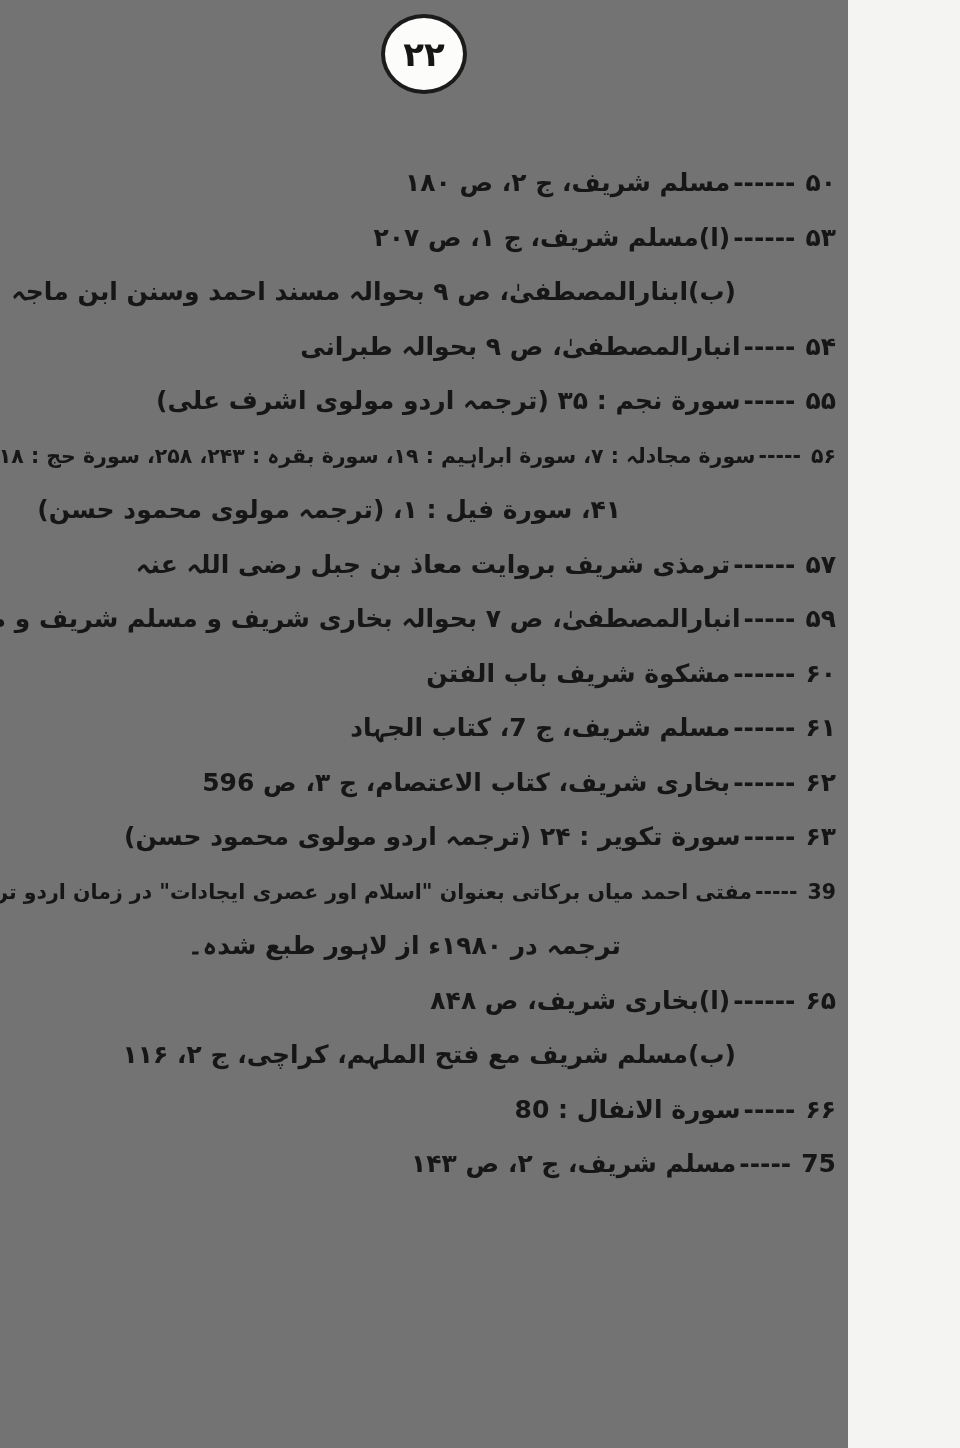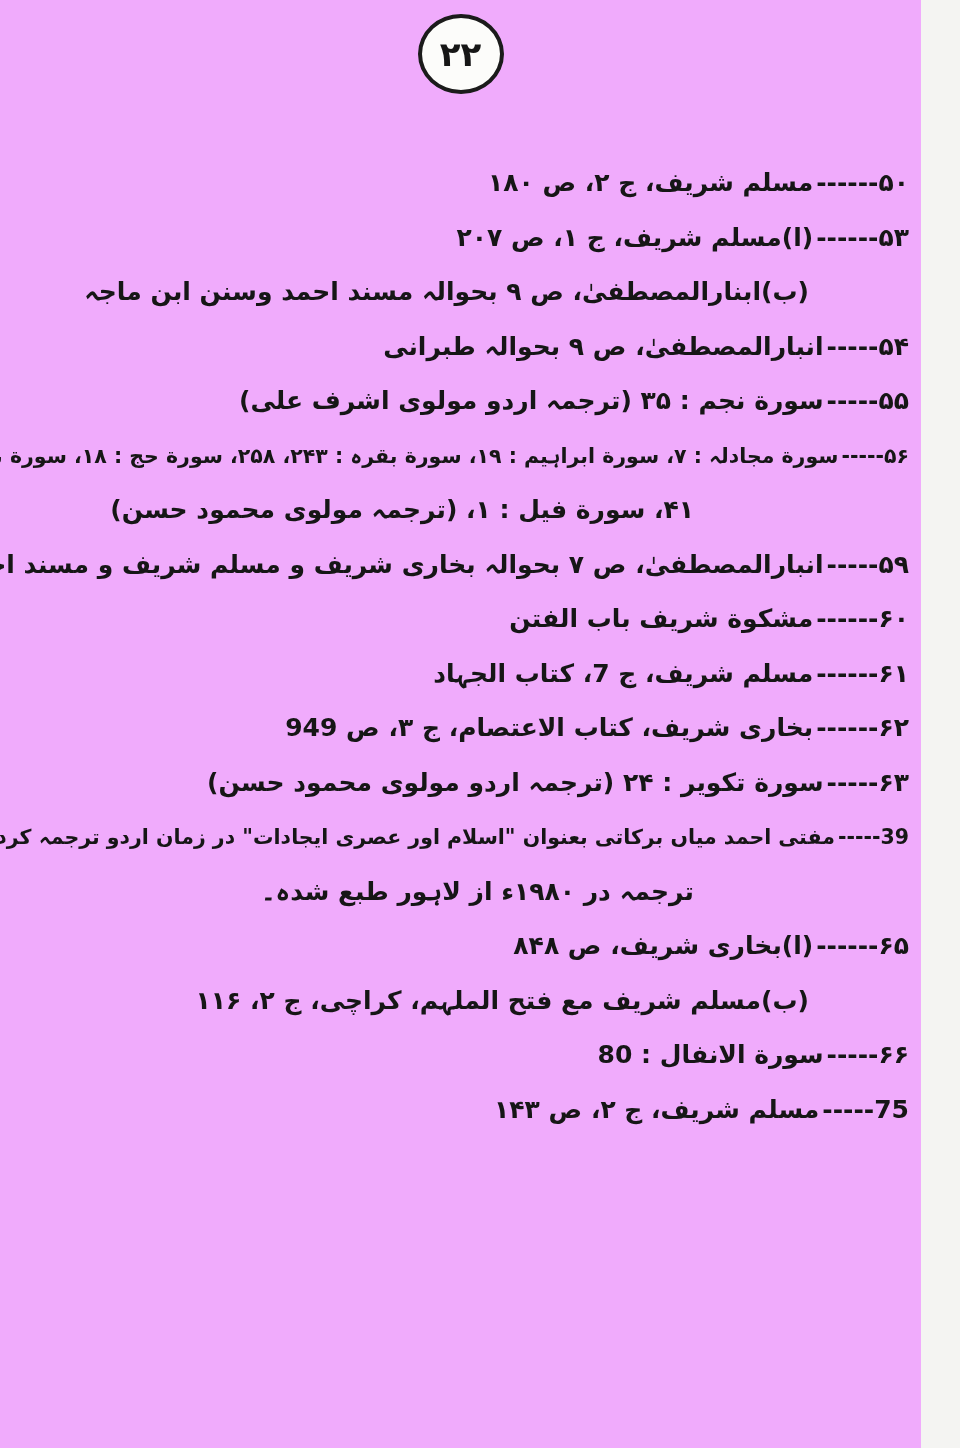--- a/index.html
+++ b/index.html
@@ -3,22 +3,22 @@
 <meta charset="utf-8">
 <style>
   html,body{margin:0;padding:0;}
   body{
     width:960px;height:1448px;
     background:#f4f4f2;
     font-family:"DejaVu Sans",sans-serif;
   }
   .page{
     position:relative;
-    width:921px;height:1448px;
-    background:#f0abfc;
+    width:848px;height:1448px;
+    background:#737373;
     overflow:hidden;
     color:#161616;
   }
   .page-number-badge{
     position:absolute;
     top:14px;left:50%;
     transform:translateX(-50%);
     width:78px;height:72px;
     border:4px solid #1b1b1b;
     border-radius:50%;
@@ -38,42 +38,43 @@
     line-height:54.5px;
     white-space:nowrap;
     font-size:25px;
     font-weight:700;
     direction:rtl;
   }
   .fline.wide{font-size:20.5px;}
   .fline.sub1{padding-right:100px;}
   .fline.sub2{padding-right:172px;}
   .fline.sub3{padding-right:215px;}
-  .num{margin-left:0;letter-spacing:3px;}
+  .num{margin-left:10px;letter-spacing:3px;}
   .dashes{margin-left:3px;letter-spacing:1.5px;font-weight:700;}
 </style>
 </head>
 <body>
 
 <div class="page">
   <div class="page-number-badge">
     <span>۲۲</span>
   </div>
   <div class="footnotes">
       <div class="fline main"><span class="num">۵۰</span><span class="dashes">------</span><span class="txt">مسلم شریف، ج ۲، ص ۱۸۰</span></div>
       <div class="fline main"><span class="num">۵۳</span><span class="dashes">------</span><span class="txt">(ا)مسلم شریف، ج ۱، ص ۲۰۷</span></div>
       <div class="fline sub1"><span class="txt">(ب)ابنارالمصطفیٰ، ص ۹ بحوالہ مسند احمد وسنن ابن ماجہ</span></div>
       <div class="fline main"><span class="num">۵۴</span><span class="dashes">-----</span><span class="txt">انبارالمصطفیٰ، ص ۹ بحوالہ طبرانی</span></div>
       <div class="fline main"><span class="num">۵۵</span><span class="dashes">-----</span><span class="txt">سورة نجم : ۳۵ (ترجمہ اردو مولوی اشرف علی)</span></div>
       <div class="fline main wide"><span class="num">۵۶</span><span class="dashes">-----</span><span class="txt">سورة مجادلہ : ۷، سورة ابراہیم : ۱۹، سورة بقرہ : ۲۴۳، ۲۵۸، سورة حج : ۱۸، سورة نور :</span></div>
       <div class="fline sub3"><span class="txt">۴۱، سورة فیل : ۱، (ترجمہ مولوی محمود حسن)</span></div>
+      <div class="fline main"><span class="num">۵۷</span><span class="dashes">------</span><span class="txt">ترمذی شریف بروایت معاذ بن جبل رضی اللہ عنہ</span></div>
       <div class="fline main"><span class="num">۵۹</span><span class="dashes">-----</span><span class="txt">انبارالمصطفیٰ، ص ۷ بحوالہ بخاری شریف و مسلم شریف و مسند احمد</span></div>
       <div class="fline main"><span class="num">۶۰</span><span class="dashes">------</span><span class="txt">مشکوة شریف باب الفتن</span></div>
       <div class="fline main"><span class="num">۶۱</span><span class="dashes">------</span><span class="txt">مسلم شریف، ج 7، کتاب الجہاد</span></div>
-      <div class="fline main"><span class="num">۶۲</span><span class="dashes">------</span><span class="txt">بخاری شریف، کتاب الاعتصام، ج ۳، ص 949</span></div>
+      <div class="fline main"><span class="num">۶۲</span><span class="dashes">------</span><span class="txt">بخاری شریف، کتاب الاعتصام، ج ۳، ص 596</span></div>
       <div class="fline main"><span class="num">۶۳</span><span class="dashes">-----</span><span class="txt">سورة تکویر : ۲۴ (ترجمہ اردو مولوی محمود حسن)</span></div>
       <div class="fline main wide"><span class="num">39</span><span class="dashes">-----</span><span class="txt">مفتی احمد میاں برکاتی بعنوان "اسلام اور عصری ایجادات" در زمان اردو ترجمہ کردہ، ایں</span></div>
       <div class="fline sub3"><span class="txt">ترجمہ در ۱۹۸۰ء از لاہور طبع شدہ۔</span></div>
       <div class="fline main"><span class="num">۶۵</span><span class="dashes">------</span><span class="txt">(ا)بخاری شریف، ص ۸۴۸</span></div>
       <div class="fline sub1"><span class="txt">(ب)مسلم شریف مع فتح الملہم، کراچی، ج ۲، ۱۱۶</span></div>
       <div class="fline main"><span class="num">۶۶</span><span class="dashes">-----</span><span class="txt">سورة الانفال : 80</span></div>
       <div class="fline main"><span class="num">75</span><span class="dashes">-----</span><span class="txt">مسلم شریف، ج ۲، ص ۱۴۳</span></div>
     </div>
 </div>
 

